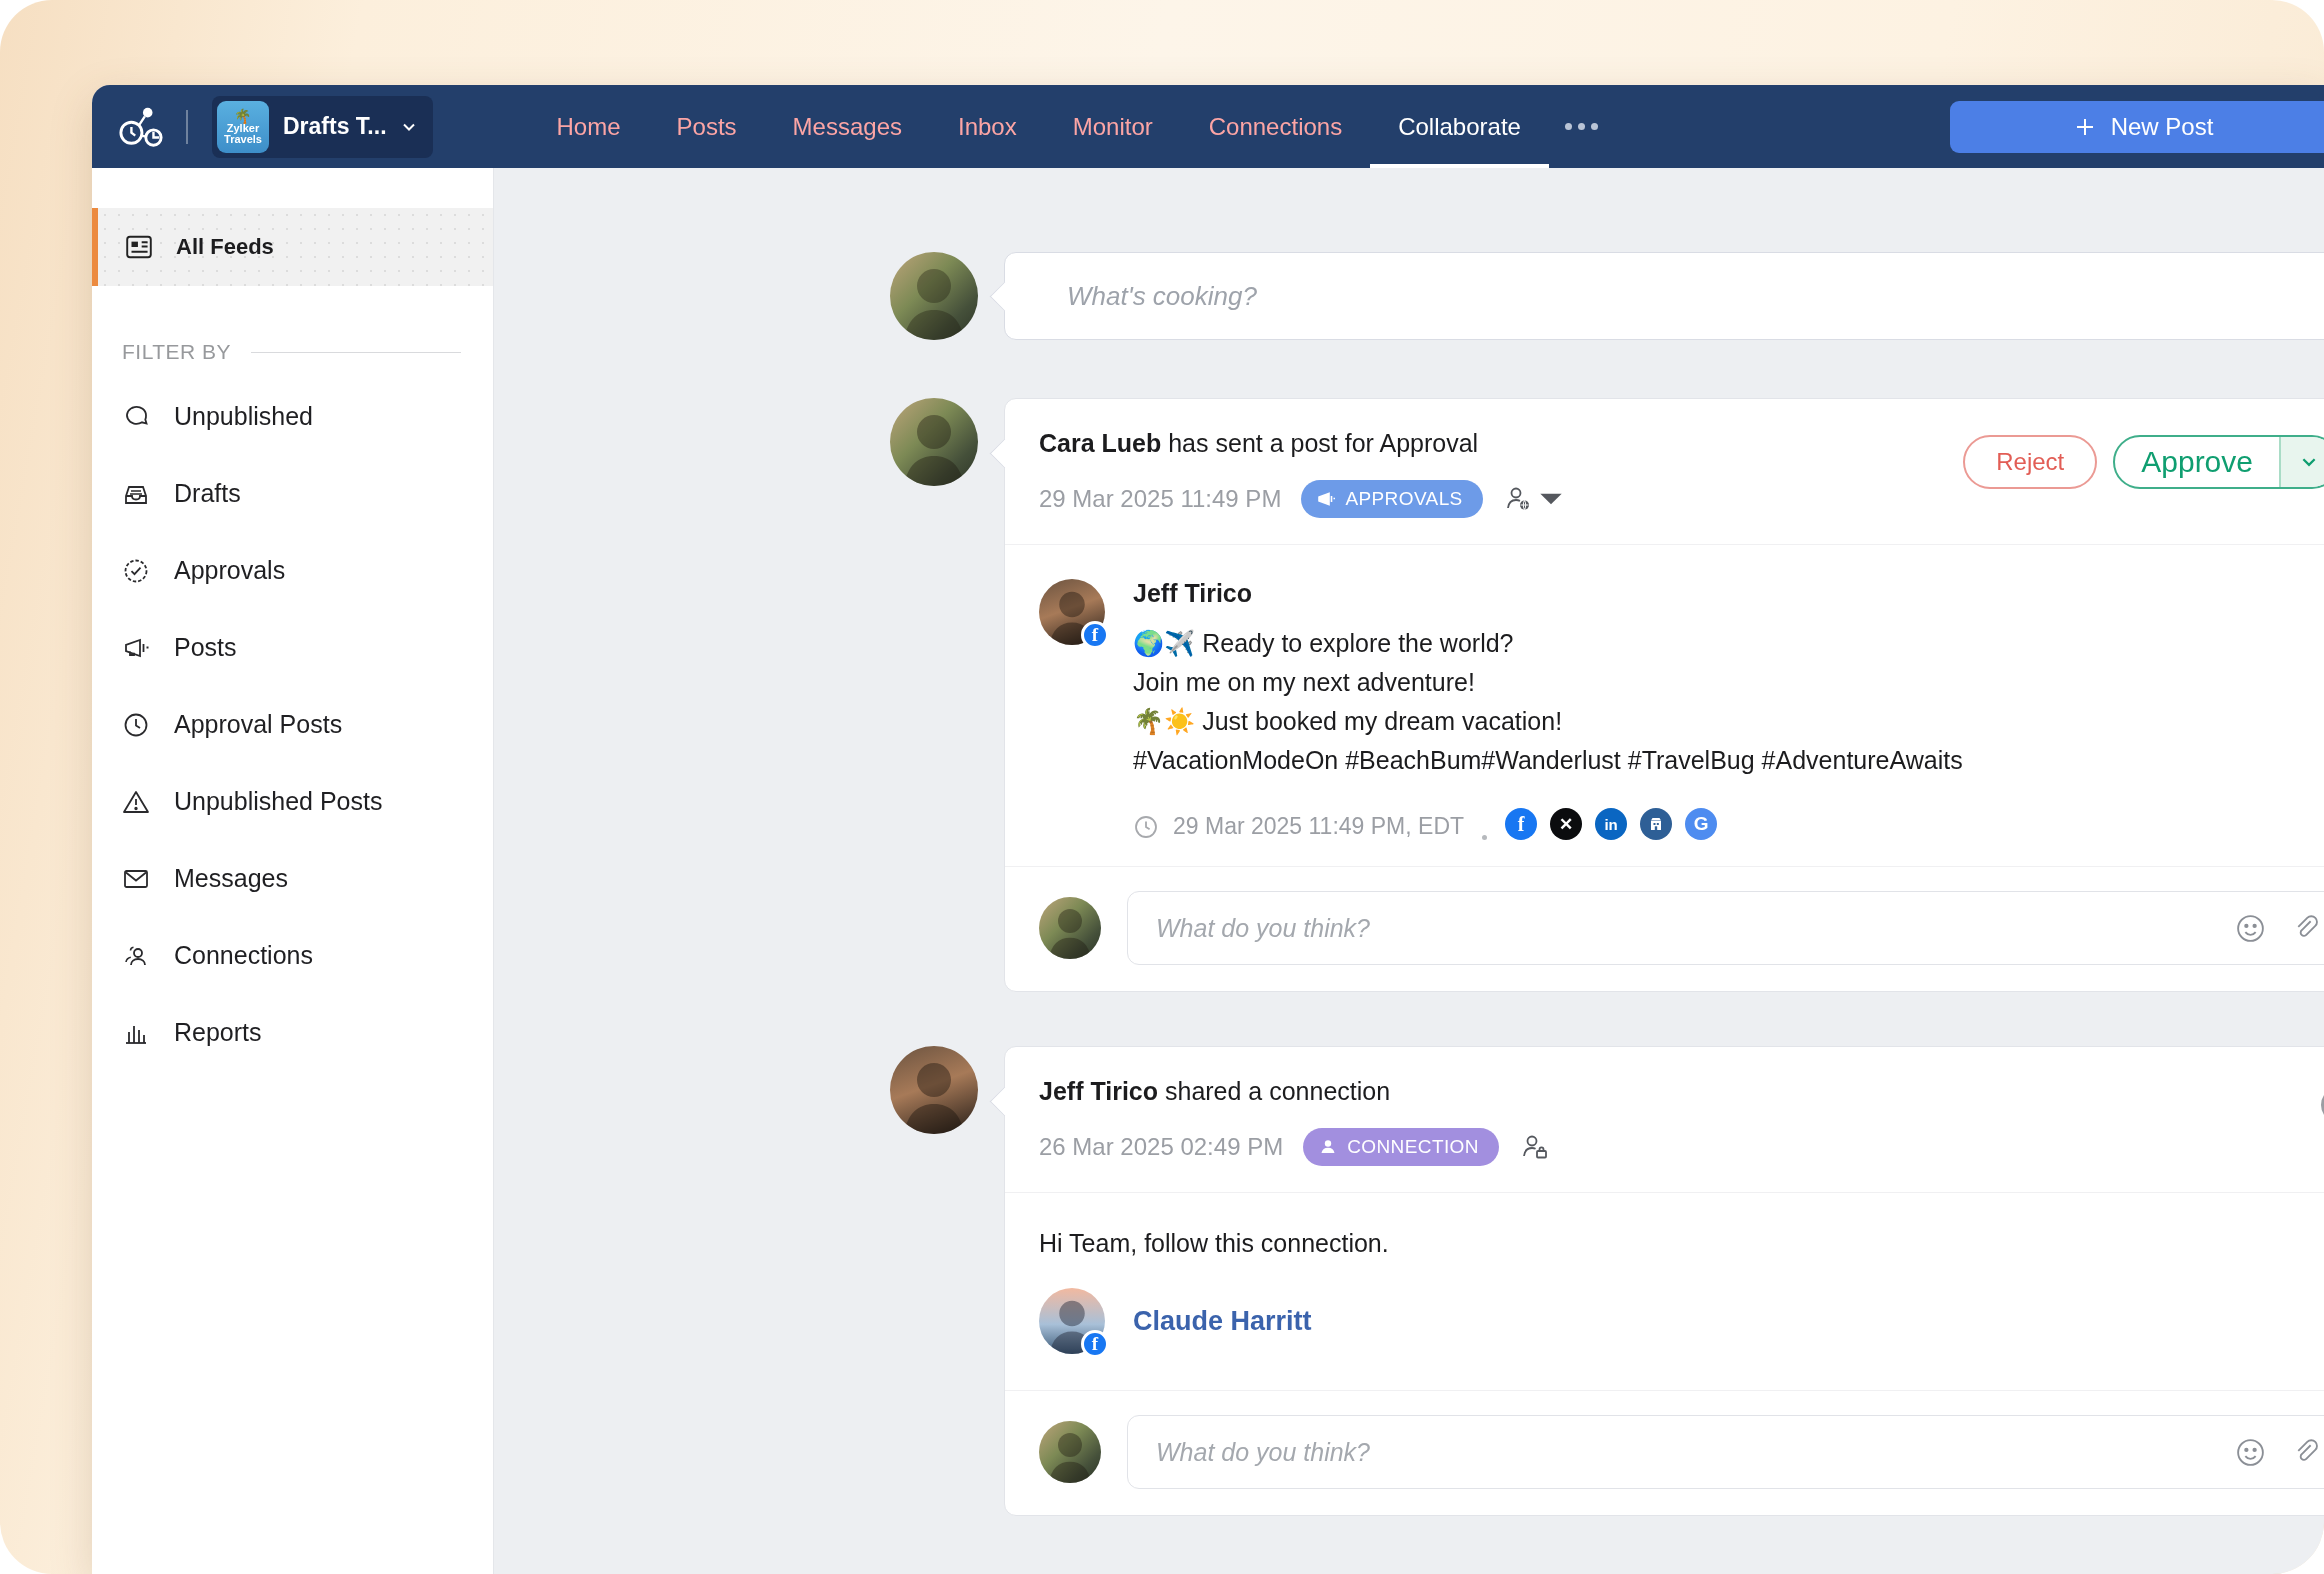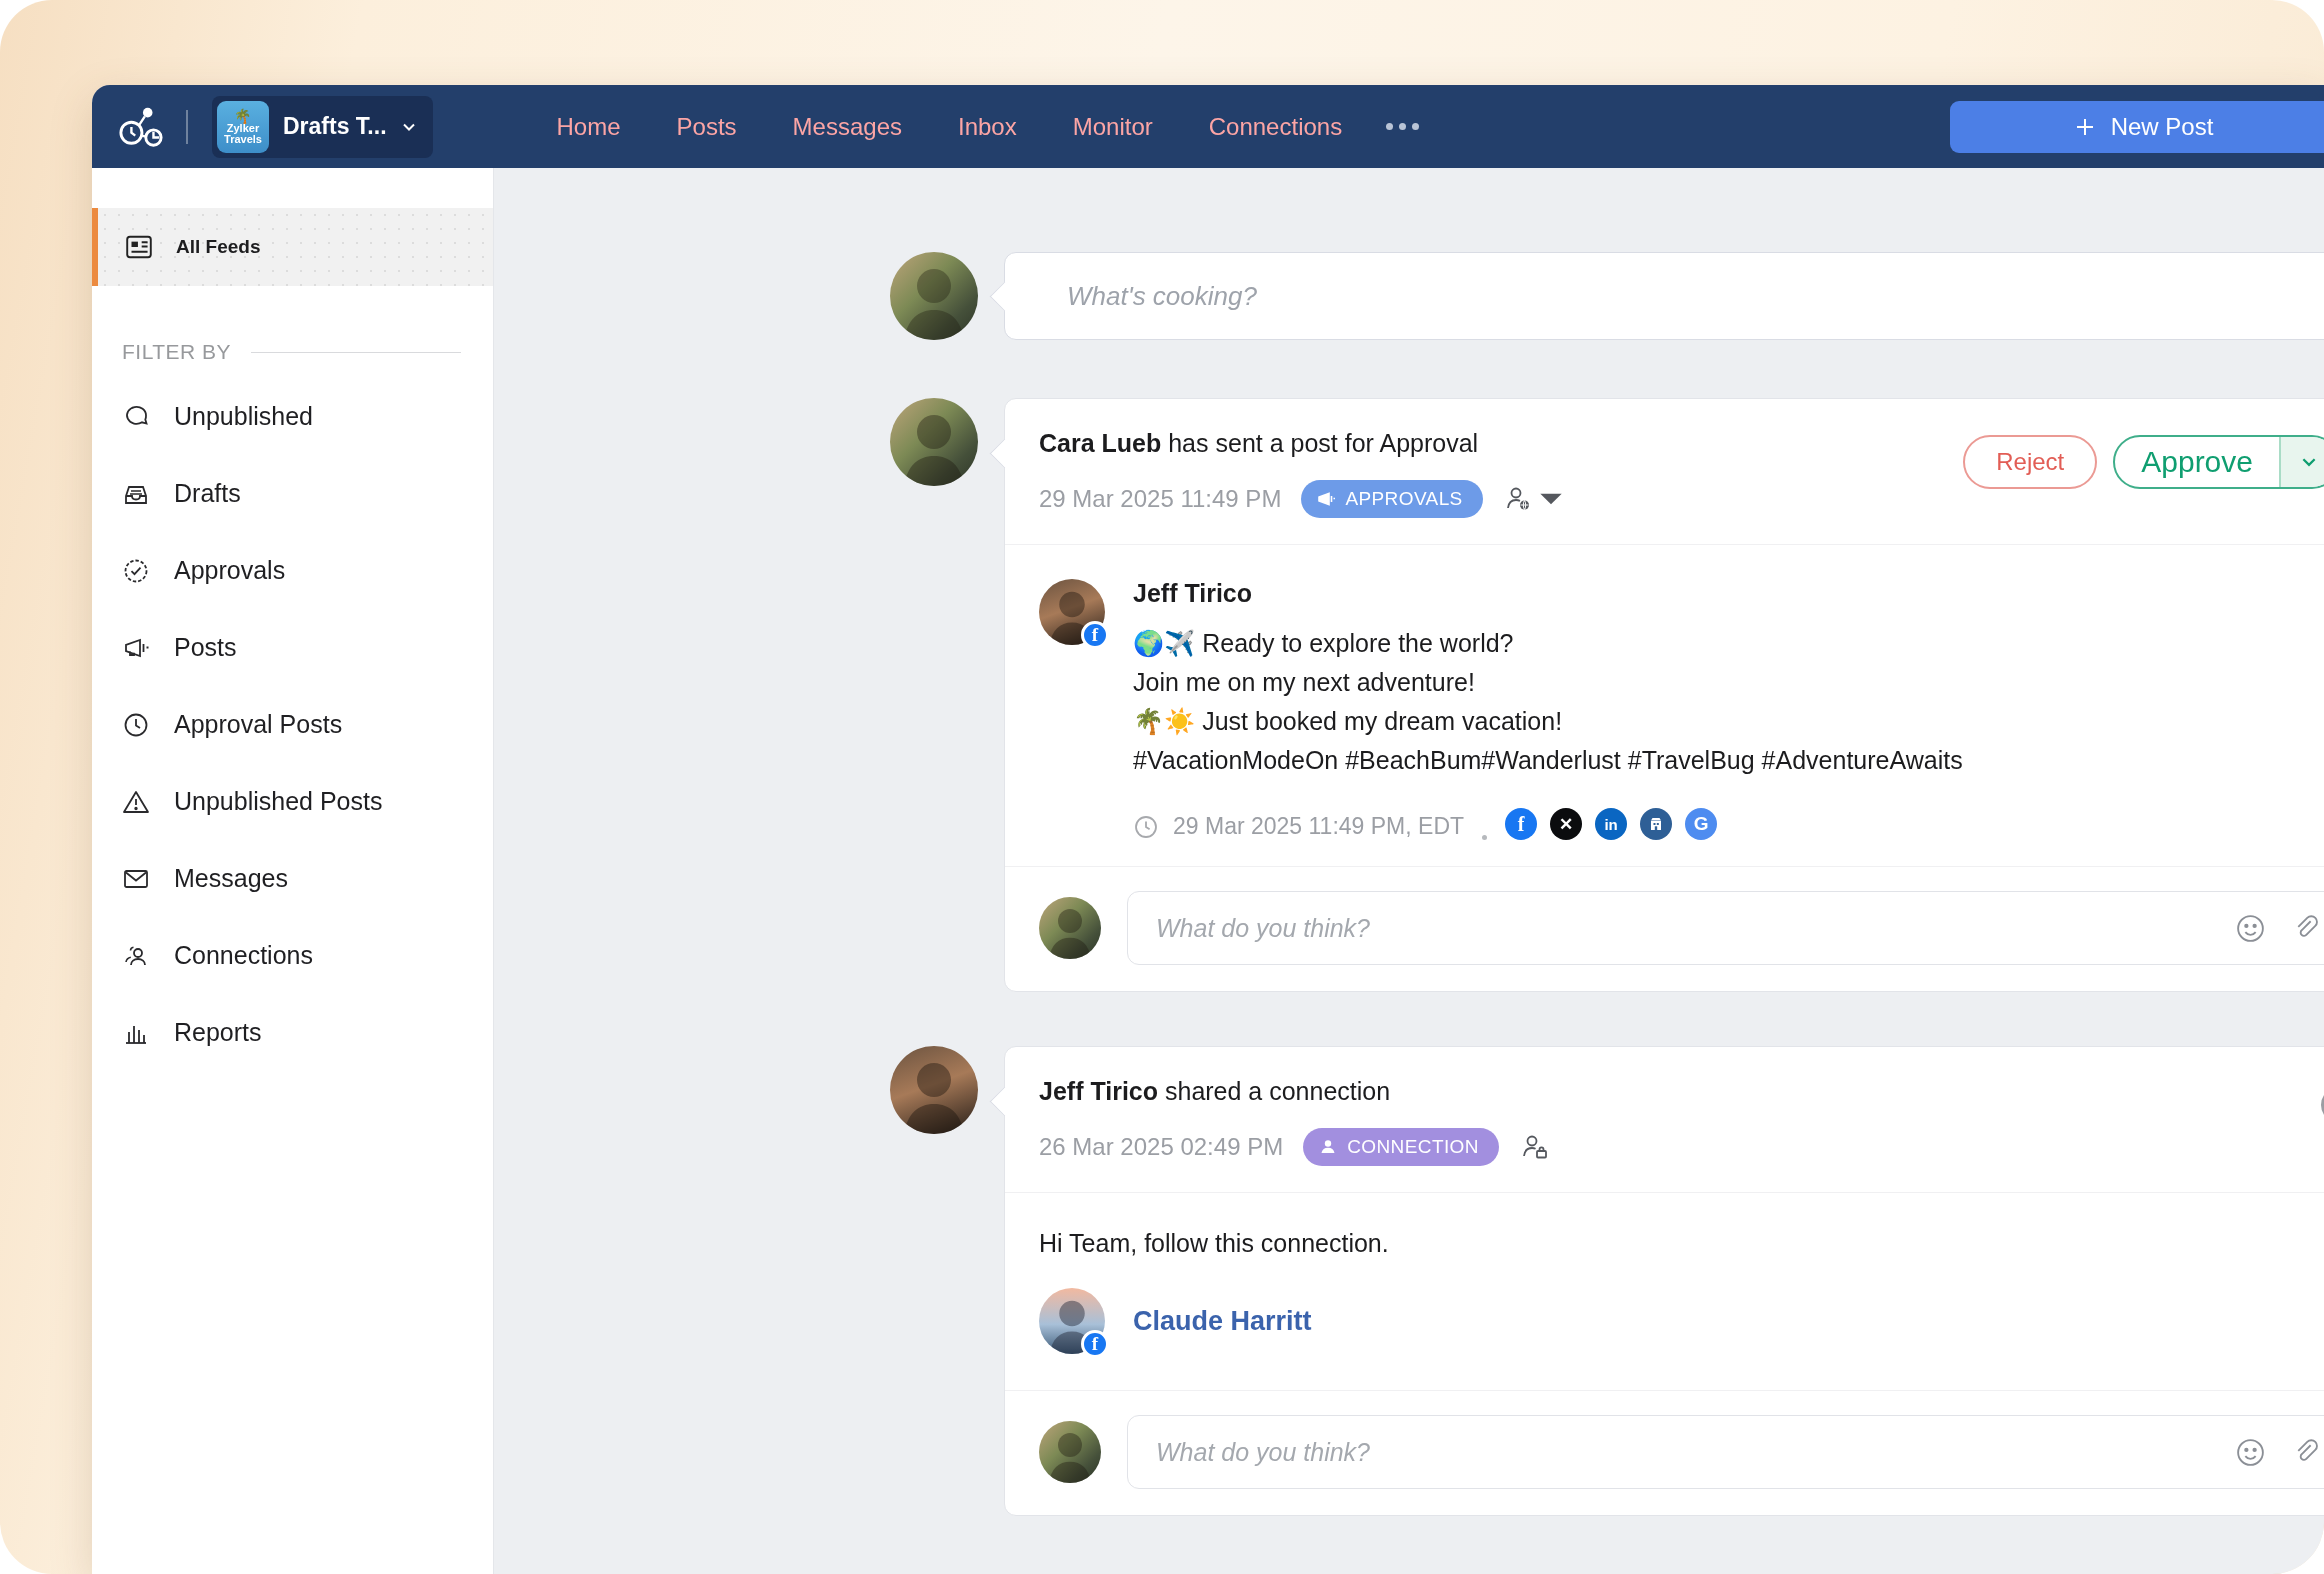--- a/index.html
+++ b/index.html
@@ -30,21 +30,21 @@
   .topnav .navitem.active{color:#ffffff;border-bottom-color:#ffffff;}
   .more-dots{display:flex;gap:6px;align-items:center;margin-left:16px;cursor:pointer;}
   .more-dots i{width:7px;height:7px;border-radius:50%;background:#b9c4d6;display:block;}
   .newpost{margin-left:auto;margin-right:-12px;flex:none;height:52px;min-width:386px;border-radius:9px;background:#4c7fe6;color:#fff;font-size:24px;display:flex;align-items:center;justify-content:center;gap:14px;border:none;cursor:pointer;font-family:inherit;}
   .newpost svg{width:24px;height:24px;}
   
   .body{flex:1;display:flex;min-height:0;}
   .sidebar{width:402px;flex:none;background:#ffffff;border-right:1px solid #e4e6ea;padding-top:40px;}
   .allfeeds{height:78px;display:flex;align-items:center;gap:22px;padding-left:26px;border-left:6px solid #ec8a3f;cursor:pointer;
     background-color:#f1f1f1;background-image:radial-gradient(#dcdcdc 1.2px,transparent 1.3px);background-size:14px 14px;
-    font-size:19px;font-weight:bold;color:#1d1d1f;}
+    font-size:22px;font-weight:bold;color:#1d1d1f;}
   .allfeeds svg{width:30px;height:30px;flex:none;color:#222;}
   .filterby{margin:54px 32px 0 30px;display:flex;align-items:center;gap:20px;color:#97999c;font-size:21px;letter-spacing:.5px;}
   .filterby .line{flex:1;height:1px;background:#d9dadd;}
   .snav{list-style:none;margin:14px 0 0 0;padding:0;}
   .snav-item{height:77px;display:flex;align-items:center;gap:24px;padding-left:30px;font-size:25px;color:#1f1f22;cursor:pointer;}
   .snav-item svg{width:28px;height:28px;flex:none;color:#2a2a2d;}
   
   .feed{flex:1;min-width:0;padding:84px 0 0 396px;overflow:hidden;}
   .frow{display:flex;align-items:flex-start;}
   .avatar{width:88px;height:88px;border-radius:50%;flex:none;position:relative;overflow:hidden;}
@@ -139,20 +139,21 @@
             <path d="M3 5.5l5 5 5-5"></path>
           </svg>
       </div>
       <nav class="topnav">
         <a class="navitem">Home</a>
         <a class="navitem">Posts</a>
         <a class="navitem">Messages</a>
         <a class="navitem">Inbox</a>
         <a class="navitem">Monitor</a>
         <a class="navitem">Connections</a>
+        <a class="navitem active">Collaborate</a>
       </nav>
       <div class="more-dots">
           <i></i>
           <i></i>
           <i></i>
         </div>
       <button class="newpost">
         <svg viewBox="0 0 24 24" fill="none" stroke="#ffffff" stroke-width="2">
             <path d="M12 4v16M4 12h16"></path>
           </svg>

